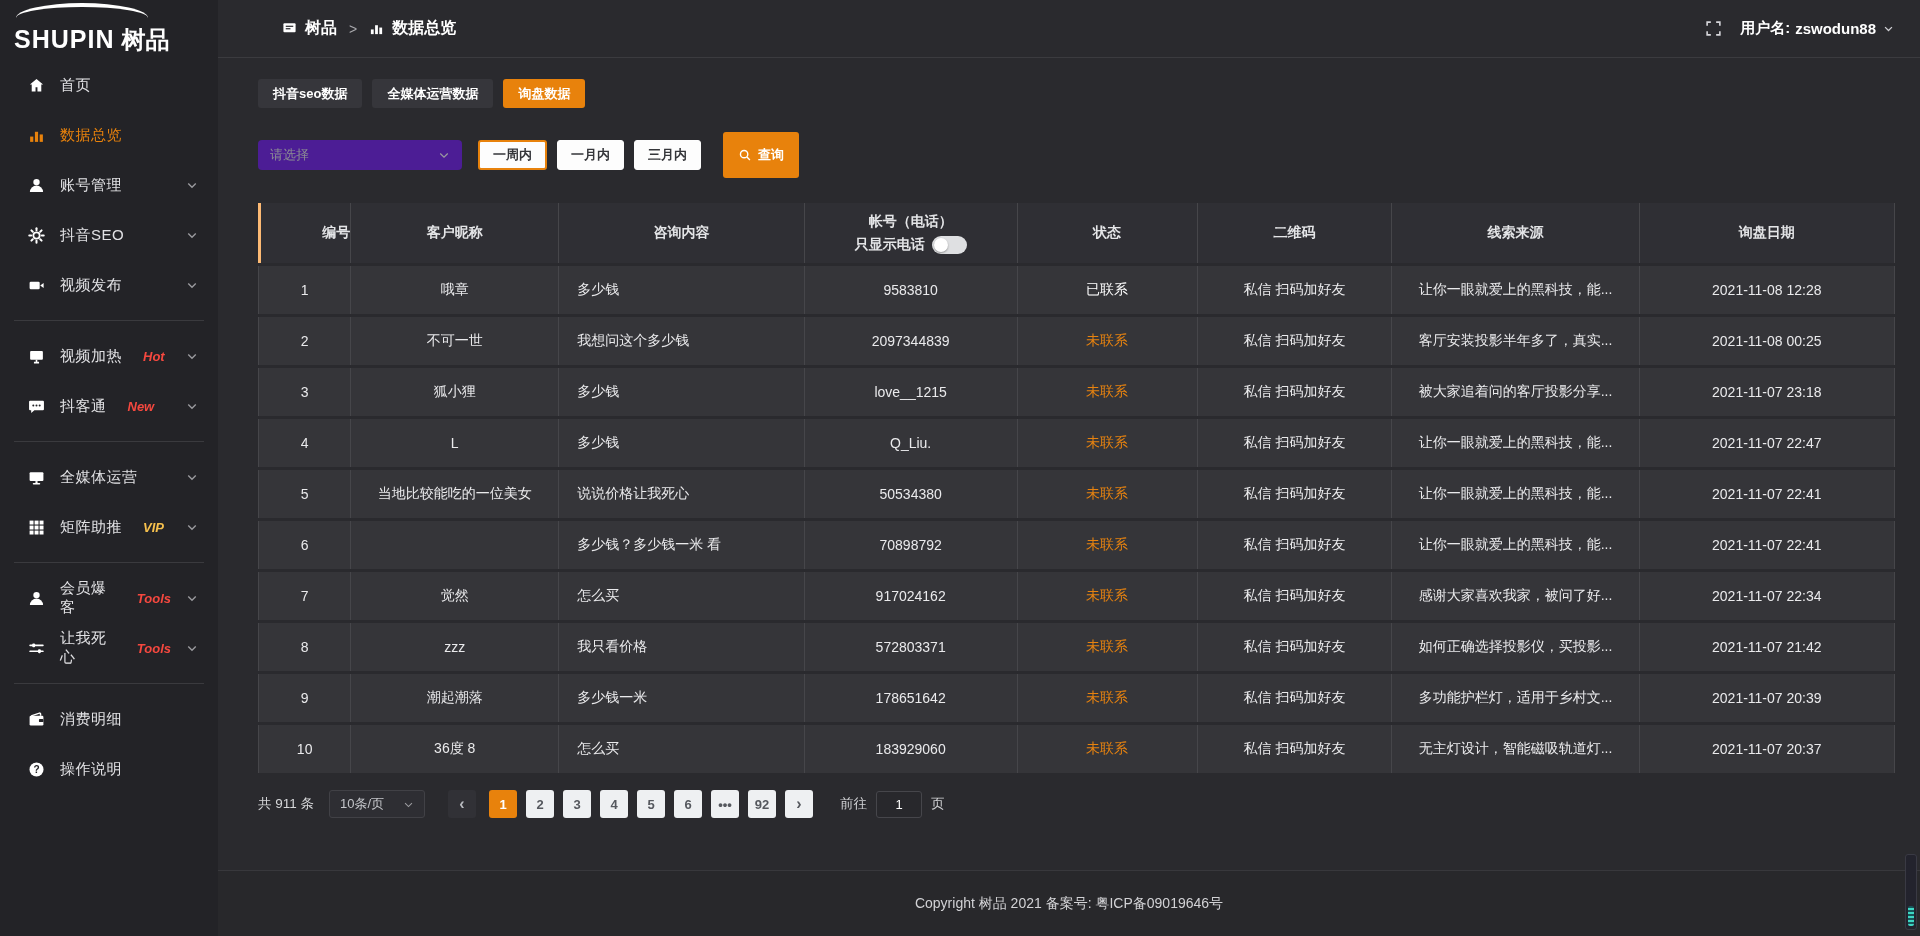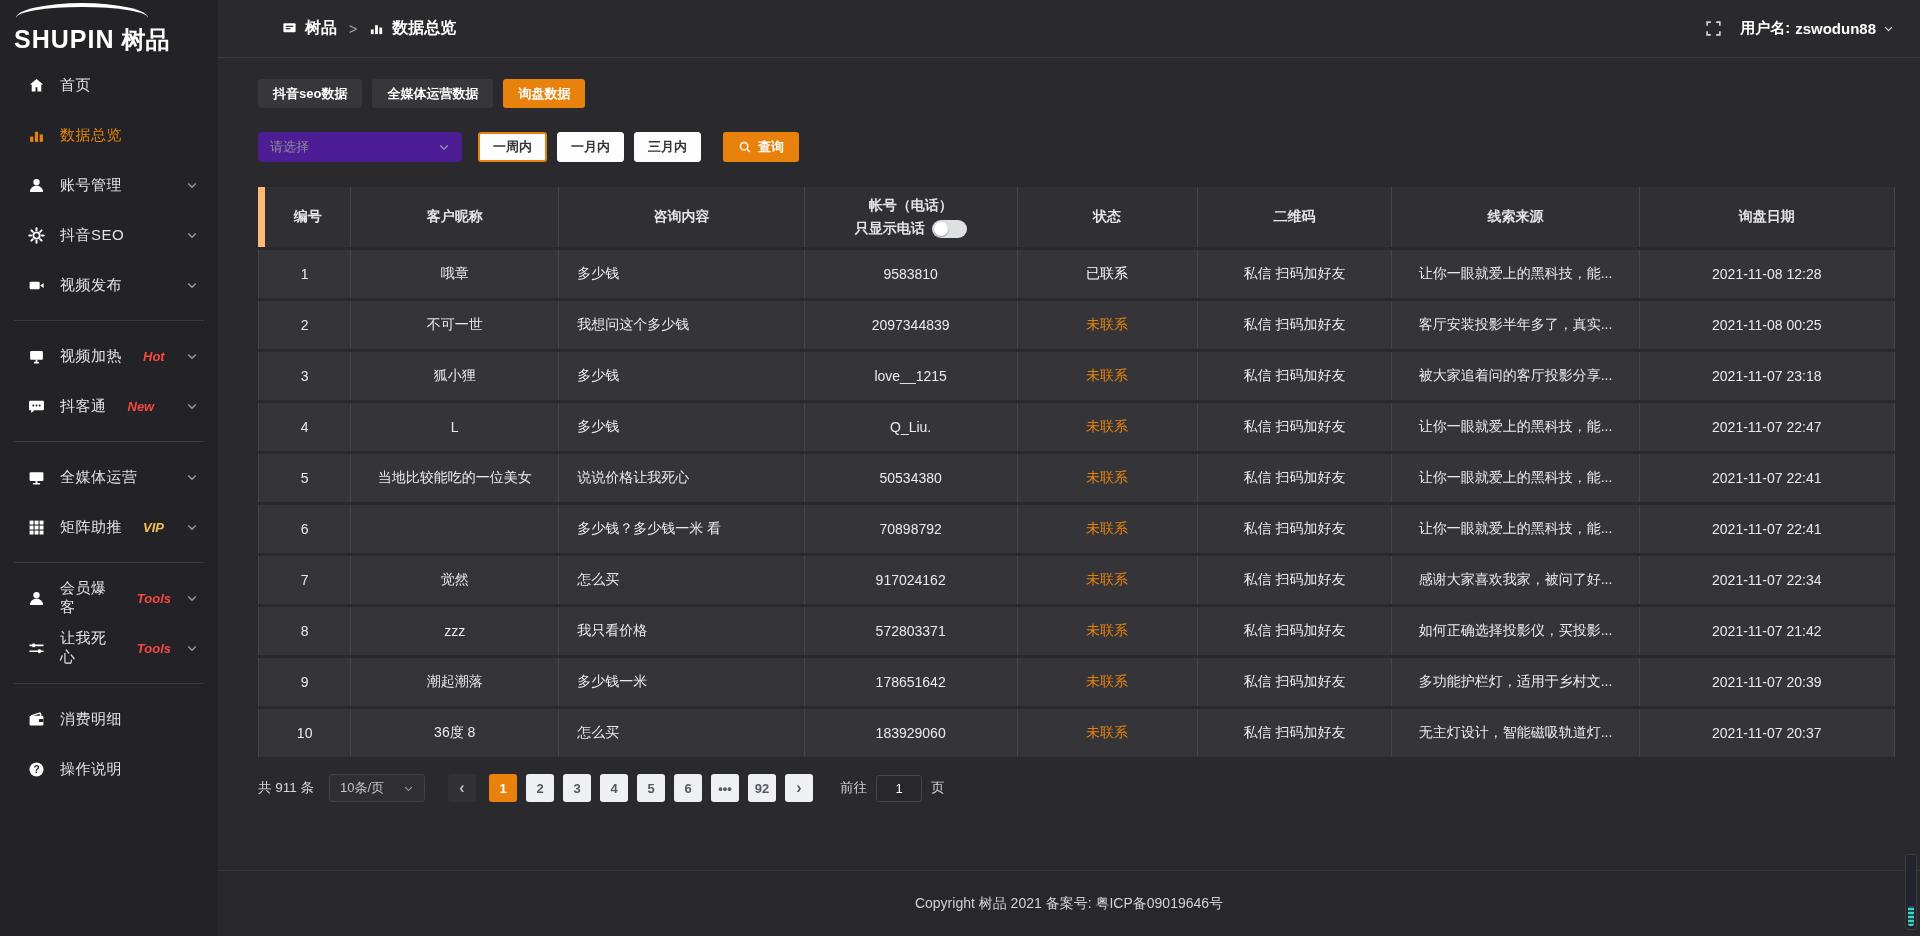--- a/index.html
+++ b/index.html
@@ -46,28 +46,28 @@
     font-size:13px; font-weight:bold; display:inline-flex; align-items:center; cursor:pointer; border:none; }
   .tab-btn.active { background:#e8820c; }
 
   .filter-row { margin-top:24px; display:flex; align-items:center; }
   .select-box { width:204px; height:30px; background:#4c1d95; border-radius:4px; color:#8c8e93;
     font-size:13px; display:flex; align-items:center; justify-content:space-between; padding:0 12px; cursor:pointer; }
   .period-group { margin-left:16px; display:flex; gap:10px; }
   .period-btn { height:30px; padding:0 13px; background:#fdfdfd; color:#35363a; font-size:13px; font-weight:600;
     border:1px solid #fdfdfd; border-radius:3px; cursor:pointer; }
   .period-btn.selected { border:2px solid #e8820c; }
-  .query-btn { margin-left:22px; height:30px; padding:0 15px; background:#e8820c; border:none; border-radius:3px;
+  .query-btn { margin-left:22px; height:46px; padding:0 15px; background:#e8820c; border:none; border-radius:3px;
     color:#fff; font-size:13px; font-weight:bold; display:inline-flex; align-items:center; gap:6px; cursor:pointer; }
 
   
   table.data-table { width:100%; margin-top:22px; border-collapse:separate; border-spacing:0 3px; table-layout:fixed; }
   .data-table th { height:60px; background:#2f2f34; color:#e4e5e7; font-size:14px; font-weight:600;
     text-align:center; border-right:1px solid #46464a; }
-  .data-table th:first-child { border-left:7px solid #fdba74; }
+  .data-table th:first-child { border-left:3px solid #fdba74;text-align:right; }
   .data-table td { height:48px; background:#353539; color:#eaeaec; font-size:14px; text-align:center;
     border-right:1px solid #46464a; overflow:hidden; white-space:nowrap; text-overflow:ellipsis; padding:0 8px; }
   .data-table td:first-child { border-left:1px solid #46464a; }
   .data-table td.cell-content { text-align:left; padding-left:18px; }
   .c-orange { color:#e8830f; }
   td.status.contacted { color:#fff; }
   td.status.pending { color:#e8830f; }
   .th-phone-line { margin-top:5px; display:flex; align-items:center; justify-content:center; gap:7px; font-weight:600; }
   .toggle { position:relative; width:35px; height:18px; border-radius:9px; background:#dfe0e2; display:inline-block; cursor:pointer; }
   .toggle::after { content:""; position:absolute; left:2px; top:2px; width:14px; height:14px; border-radius:50%;

